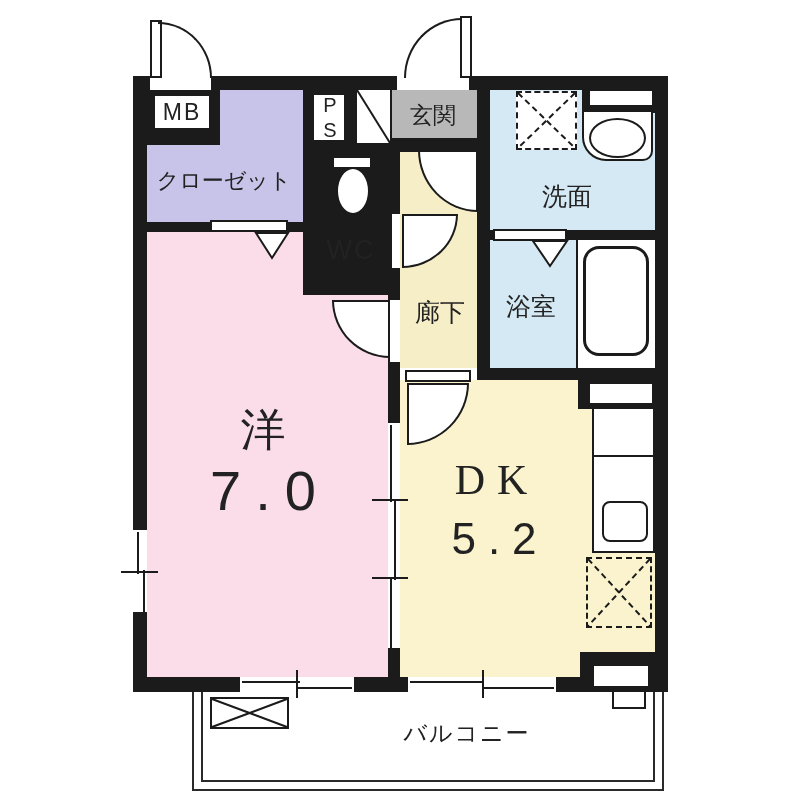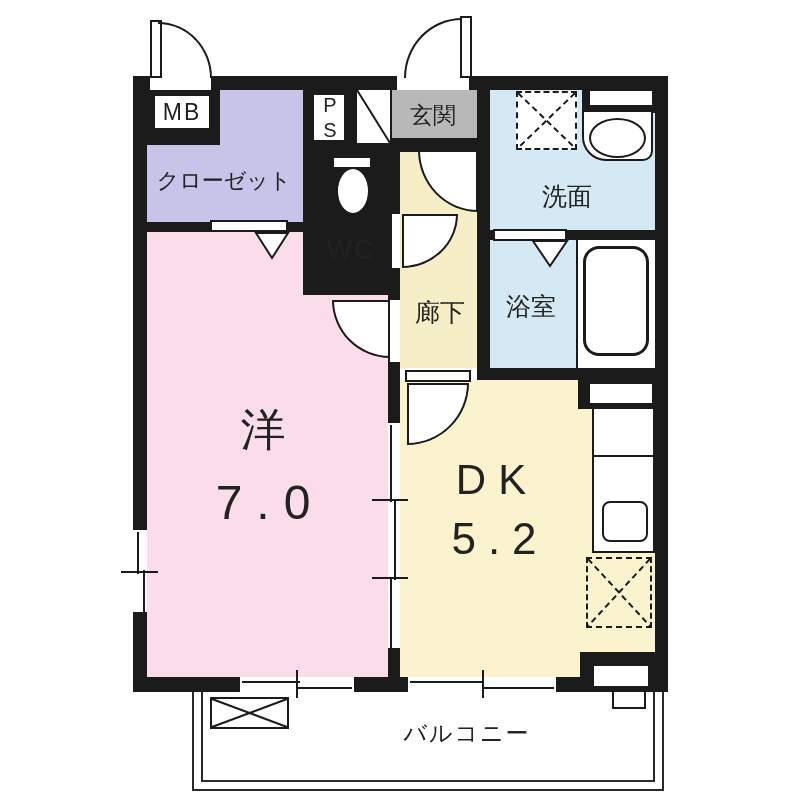--- a/index.html
+++ b/index.html
@@ -135,18 +135,18 @@
   </div>
   <div class="lbl" style="left:433px;top:115px;font-size:23px;">玄関</div>
   <div class="lbl" style="left:567px;top:196px;font-size:25px;">洗面</div>
   <div class="lbl" style="left:224px;top:181px;font-size:22px;line-height:1.25;">
     <div>クローゼット</div>
   </div>
   <div class="lbl" style="left:351px;top:251px;font-size:27px;letter-spacing:2px;">WC</div>
   <div class="lbl" style="left:440px;top:312px;font-size:25px;">廊下</div>
   <div class="lbl" style="left:531px;top:306px;font-size:25px;">浴室</div>
   <div class="lbl" style="left:263px;top:430px;font-size:45px;">洋</div>
-  <div class="lbl" style="left:270px;top:503px;font-size:48px;letter-spacing:14px;">7.0</div>
-  <div class="lbl" style="left:497px;top:480px;font-size:42px;letter-spacing:12px;">DK</div>
+  <div class="lbl" style="left:270px;top:491px;font-size:56px;letter-spacing:14px;">7.0</div>
+  <div class="lbl" style="left:497px;top:480px;font-size:42px;letter-spacing:12px;font-family:Liberation Serif, serif;">DK</div>
   <div class="lbl" style="left:500px;top:539px;font-size:44px;letter-spacing:12px;">5.2</div>
   <div class="lbl" style="left:426px;top:733px;font-size:23px;letter-spacing:2px;margin-left:41px;">バルコニー</div>
 
 </div>
 
 </body></html>

